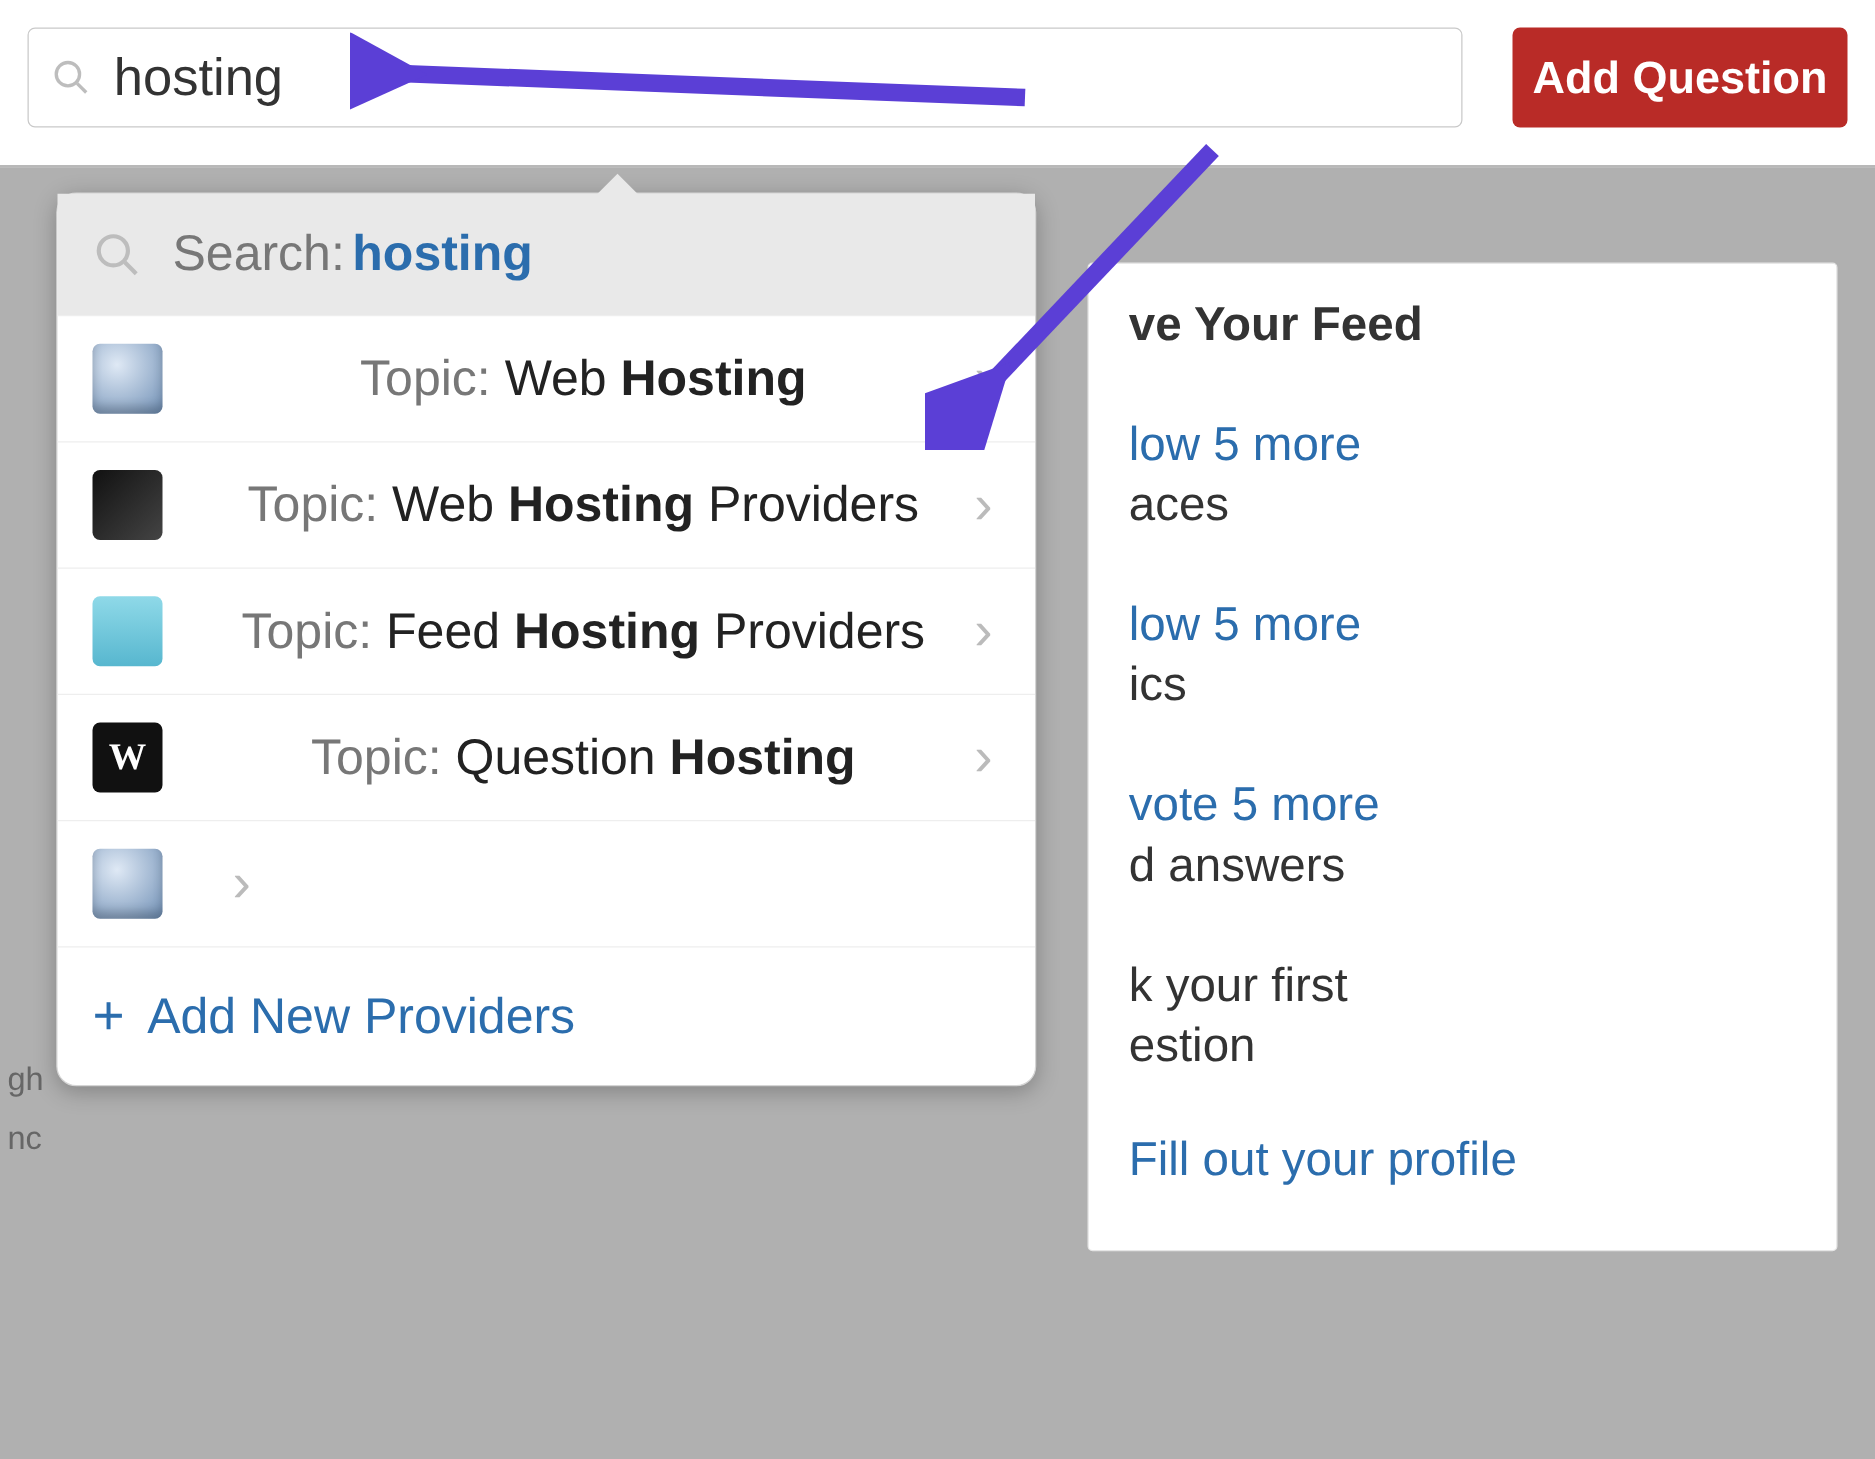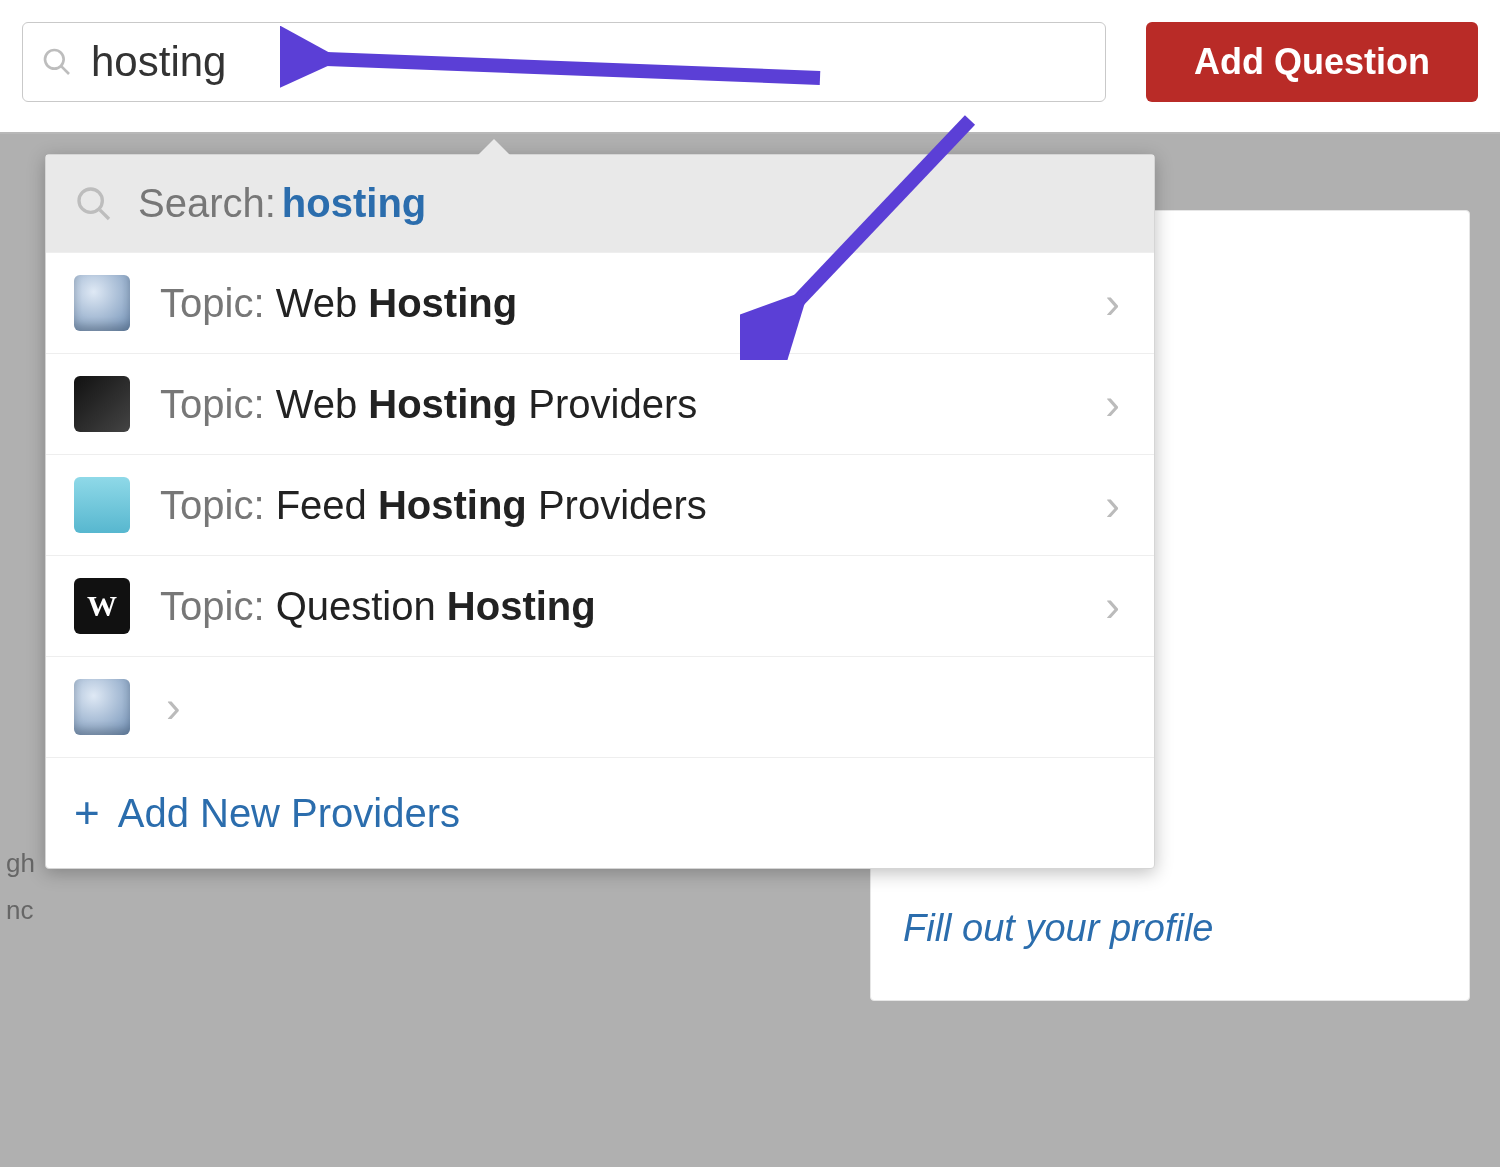--- a/index.html
+++ b/index.html
@@ -37,21 +37,21 @@
     flex: 1;
     border: none;
     outline: none;
     font-size: 42px;
     font-weight: 400;
     color: #333;
     background: transparent;
   }
   .add-question-btn {
     height: 80px;
-    padding: 0 48px;
+    padding: 0 16px;
     background: #b92b27;
     color: #fff;
     font-size: 36px;
     font-weight: 700;
     border: none;
     border-radius: 6px;
     cursor: pointer;
   }
 
   
@@ -70,41 +70,42 @@
     background: #fff;
     border: 1px solid #e6e6e6;
     border-radius: 4px;
     padding: 28px 32px 50px 32px;
     font-size: 38px;
     color: #333;
   }
   .bg-title { font-weight: 700; margin-bottom: 40px; }
   .bg-link { color: #2b6dad; line-height: 1.4; margin-top: 48px; }
   .bg-plain { color: #333; }
-  .bg-last { color:#2b6dad; margin-top:48px;font-style:italic; }
+  .bg-last { color:#2b6dad; margin-top:48px; }
 
   .bg-left {
     position:absolute;
     left:0; top:840px;
     font-size:26px; color:#666;
     line-height:1.8;
     padding-left:6px;
   }
 
   
   .dropdown {
     position: absolute;
     left: 45px;
     top: 154px;
-    width: 1110px;
+    width: 784px;
     background: #fff;
     border: 1px solid #d5d5d5;
-    border-radius: 4px;
+    border-radius: 16px;
     box-shadow: 0 4px 18px rgba(0,0,0,.25);
     z-index: 20;
+    text-align: center;
   }
   .dropdown::before {
     content: "";
     position: absolute;
     top: -16px; left: 430px;
     border-left: 18px solid transparent;
     border-right: 18px solid transparent;
     border-bottom: 18px solid #e9e9e9;
   }
   .dd-header {
@@ -119,20 +120,21 @@
   .dd-header .term { color: #2b6dad; font-weight: 700; margin-left: 6px; }
 
   .dd-item {
     display: flex;
     align-items: center;
     padding: 22px 28px;
     border-top: 1px solid #eee;
     font-size: 40px;
     color: #777;
     cursor: pointer;
+    gap: 20px;
   }
   .dd-item .thumb {
     width: 56px; height: 56px;
     border-radius: 6px;
     margin-right: 30px;
     flex: 0 0 auto;
     display:flex; align-items:center; justify-content:center;
     font-size:30px; color:#fff;
   }
   .thumb-globe { background: radial-gradient(circle at 35% 30%, #dfe9f5, #6f8fb5); box-shadow: inset 0 -6px 8px rgba(0,0,0,.2); }

